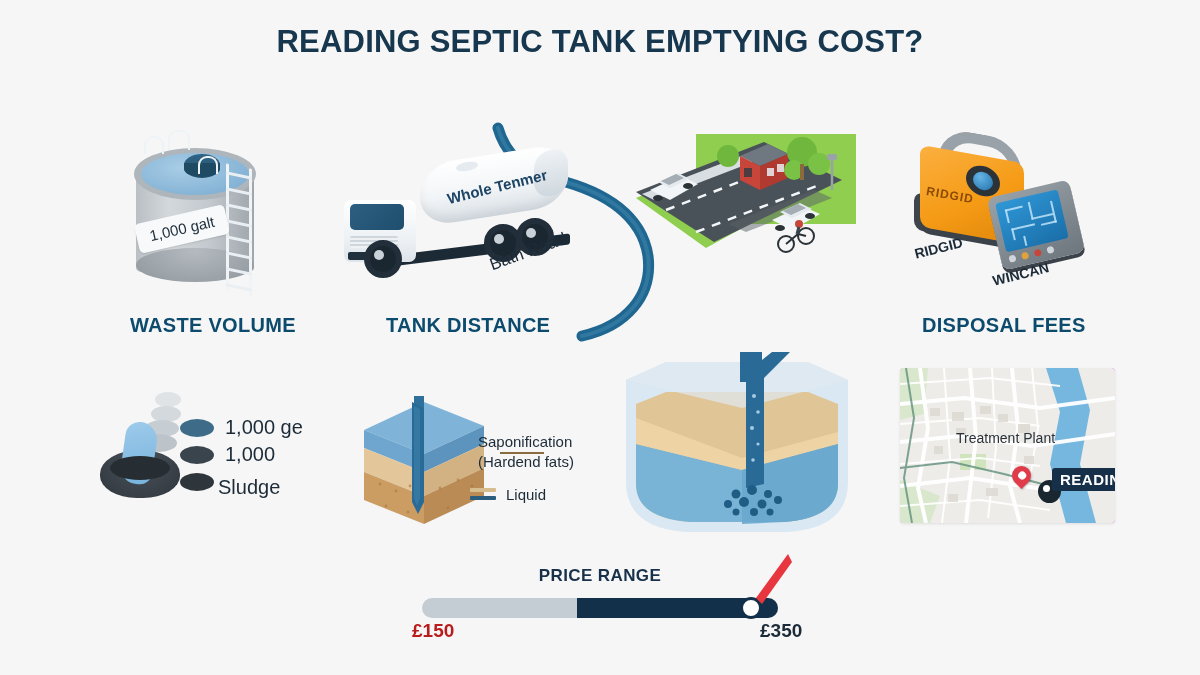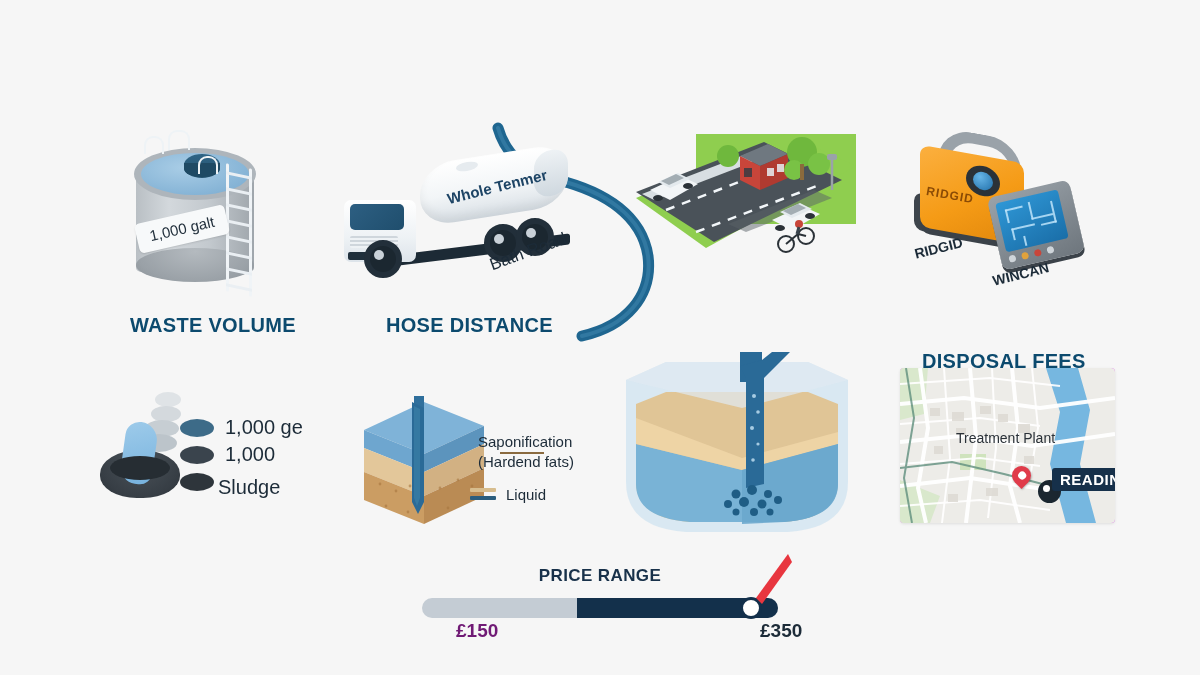--- a/index.html
+++ b/index.html
@@ -234,29 +234,30 @@
   }
   .slider-fill{
     position:absolute;left:155px;top:0;width:201px;height:20px;border-radius:0 10px 10px 0;
     background:#13304b;
   }
   .slider-knob{
     position:absolute;left:318px;top:-1px;width:22px;height:22px;border-radius:50%;
     background:#fff;border:3px solid #13304b;box-sizing:border-box;
   }
   .needle{position:absolute;left:330px;top:-44px;width:40px;height:52px;}
-  .price-min{position:absolute;left:412px;top:620px;font-size:19px;font-weight:bold;color:#701a75;margin-left:44px;}
+  .price-min{position:absolute;left:412px;top:620px;font-size:19px;font-weight:bold;color:#b91c1c;}
   .price-max{position:absolute;left:760px;top:620px;font-size:19px;font-weight:bold;color:#1c2b38;}
 </style>
 </head>
 <body>
 
 <div class="stage">
 
   <div class="title">
+    <span class="l2">READING SEPTIC TANK EMPTYING COST?</span>
   </div>
 
   <div class="tank">
     <div class="tank-body"></div>
     <div class="tank-bot"></div>
     <div class="tank-top"></div>
     <div class="tank-water"></div>
     <div class="tank-hatch"></div>
     <div class="rail" style="left:24px;top:10px;width:16px;height:16px;"></div>
     <div class="rail" style="left:48px;top:4px;width:18px;height:18px;"></div>
@@ -298,21 +299,21 @@
       </div>
     <div class="wheel" style="left:146px;top:76px;">
         <i></i>
       </div>
     <div class="wheel" style="left:178px;top:70px;">
         <i></i>
       </div>
     <div class="tk-text">Whole Tenmer</div>
     <div class="road-text">Bath Road</div>
   </div>
-  <div class="cap" style="left:386px;top:314px;width:160px;">HOSE DISTANCE</div>
+  <div class="cap" style="left:386px;top:314px;width:160px;">TANK DISTANCE</div>
 
   <svg class="street" viewBox="0 0 220 168">
     <polygon points="60,6 220,6 220,96 60,96" fill="#8fce4f"></polygon>
     <polygon points="0,70 150,6 220,38 70,120" fill="#8fce4f"></polygon>
     <polygon points="0,64 128,14 206,52 78,114" fill="#4a5259"></polygon>
     <polygon points="6,66 126,20 138,26 18,72" fill="#e8edf1" opacity=".9"></polygon>
     <polygon points="70,92 196,44 202,48 76,96" fill="none"></polygon>
     <g stroke="#f2f6f9" stroke-width="2.5" stroke-dasharray="9 8">
       <line x1="30" y1="82" x2="150" y2="36"></line>
       <line x1="60" y1="104" x2="186" y2="56"></line>
@@ -381,21 +382,21 @@
       <div class="wincan-btns">
         <i></i>
           <i style="background:#e0a23c"></i>
           <i style="background:#c8453a"></i>
           <i></i>
       </div>
     </div>
     <div class="dev-label" style="left:6px;top:110px;transform:rotate(-14deg);">RIDGID</div>
     <div class="dev-label" style="left:84px;top:136px;transform:rotate(-14deg);">WINCAN</div>
   </div>
-  <div class="cap" style="left:922px;top:314px;width:155px;margin-top:36px;">DISPOSAL FEES</div>
+  <div class="cap" style="left:922px;top:314px;width:155px;">DISPOSAL FEES</div>
 
   <div class="cone">
     <div class="puff" style="left:60px;top:2px;width:26px;height:15px;background:#dfe3e6;"></div>
     <div class="puff" style="left:56px;top:16px;width:30px;height:16px;background:#d4d9dd;"></div>
     <div class="puff" style="left:50px;top:30px;width:34px;height:17px;background:#c7ced3;"></div>
     <div class="puff" style="left:46px;top:44px;width:36px;height:18px;background:#bcc4ca;"></div>
     <div class="bowl"></div>
     <div class="blob"></div>
     <div class="bowl-in"></div>
   </div>

